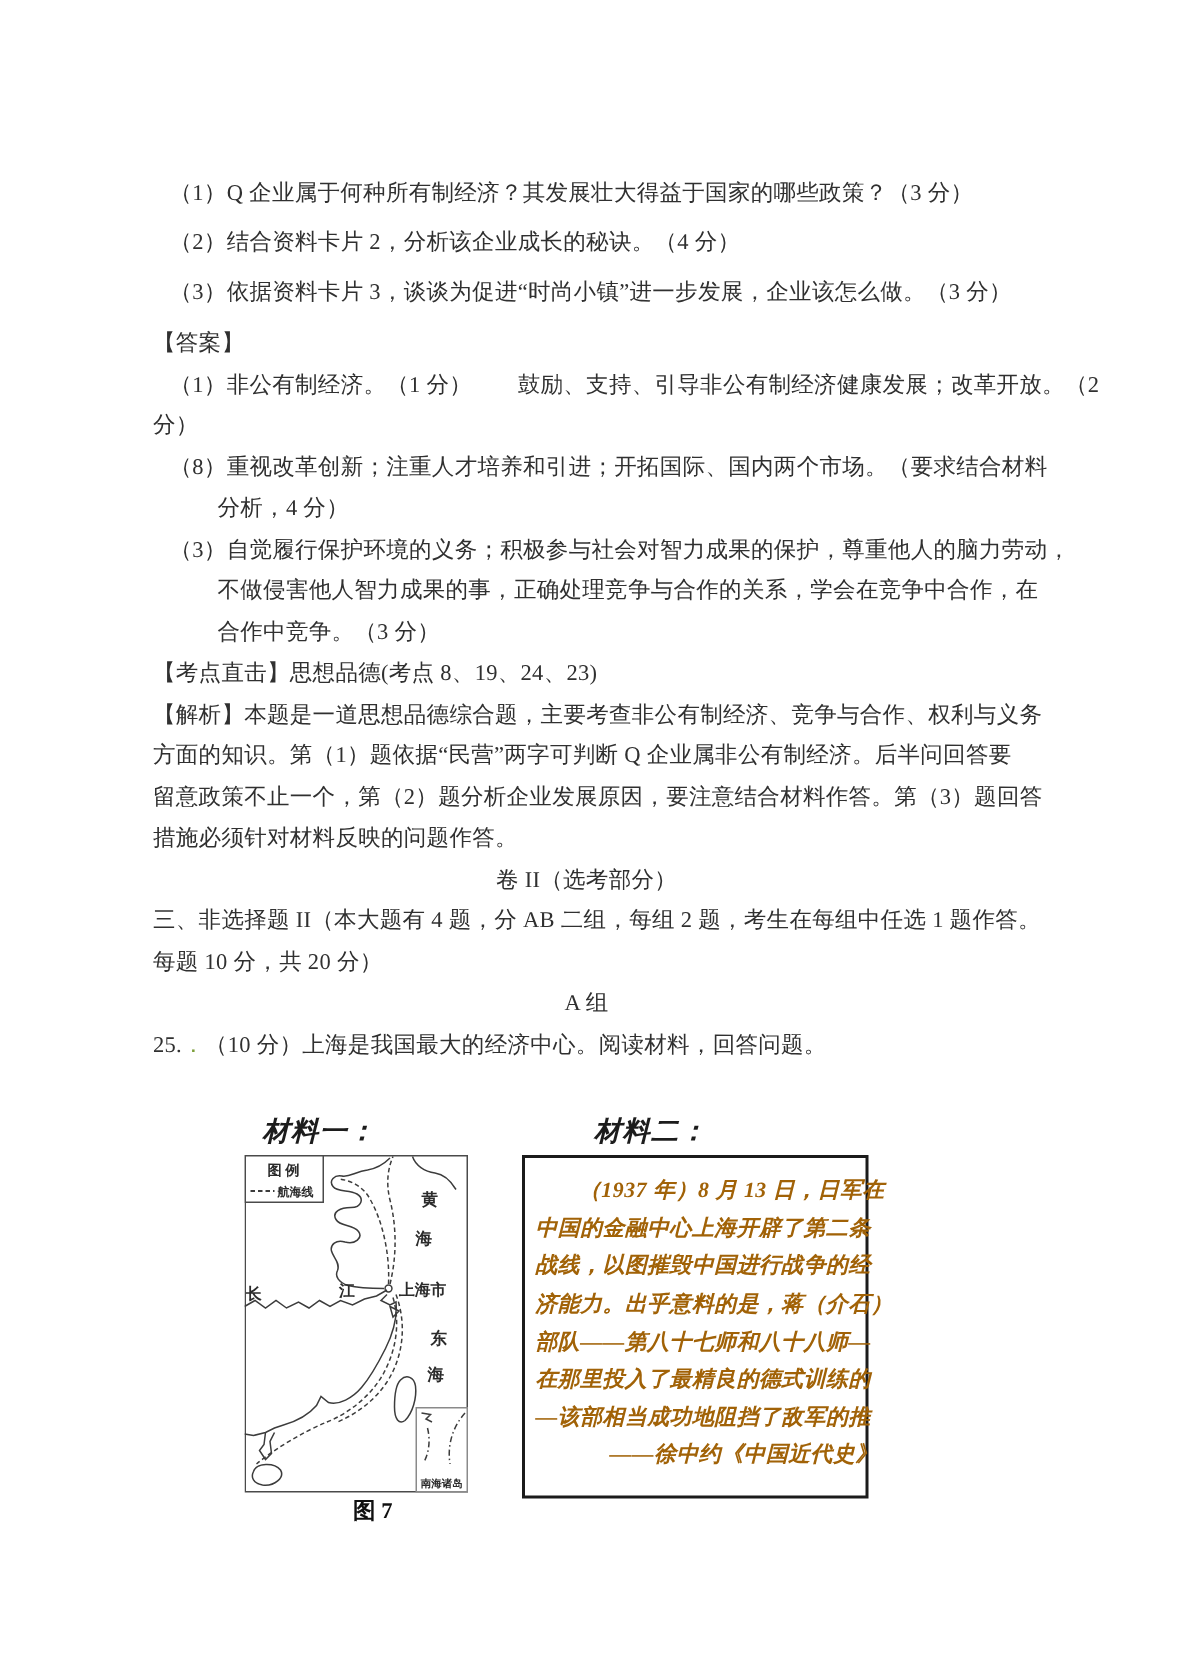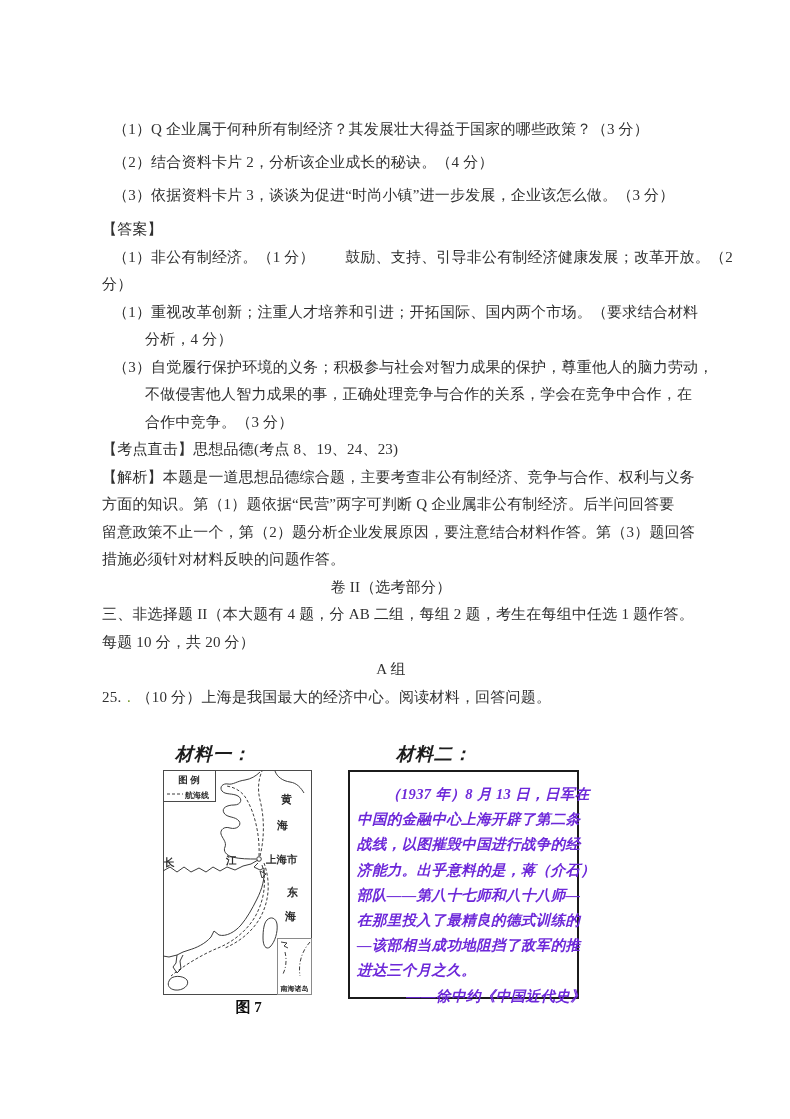--- a/index.html
+++ b/index.html
@@ -17,41 +17,41 @@
   .center{text-align:center;width:578px;}
   .green-dot{color:#7d9f3a;}
   .m-label{position:absolute;font-style:italic;font-weight:bold;font-size:18px;color:#1c1c1c;letter-spacing:1px;}
   .lbl1{left:175px;top:742px;}
   .lbl2{left:356px;top:742px;margin-left:40px;}
   .map-wrap{position:absolute;left:163px;top:770px;width:149px;height:226px;}
   .fig-caption{position:absolute;left:174px;top:998px;width:149px;text-align:center;font-weight:bold;font-size:15px;color:#101010;}
   .m2-box{
     position:absolute;left:348px;top:770px;width:231px;height:229px;
     border:2px solid #1b1b1b;box-sizing:border-box;padding:10px 7px 0 7px;
-    font-weight:bold;font-size:14.5px;color:#6d28d9;font-style:italic;
+    font-weight:bold;font-size:14.5px;color:#a16207;font-style:italic;
   }
   .m2-line{line-height:25.2px;white-space:nowrap;letter-spacing:.4px;}
   .m2-first{text-indent:2em;}
   .m2-last{padding-left:3.4em;}
   svg text{font-family:"Liberation Serif","DejaVu Serif",serif;fill:#2b2b2b;}
 </style>
 </head>
 <body>
 
 <div class="page">
 
   <div class="flow">
     <div class="qln">（1）Q 企业属于何种所有制经济？其发展壮大得益于国家的哪些政策？（3 分）</div>
     <div class="qln">（2）结合资料卡片 2，分析该企业成长的秘诀。（4 分）</div>
     <div class="qln qblock">（3）依据资料卡片 3，谈谈为促进“时尚小镇”进一步发展，企业该怎么做。（3 分）</div>
 
     <div class="ln">【答案】</div>
     <div class="ln ind1">（1）非公有制经济。（1 分）　　鼓励、支持、引导非公有制经济健康发展；改革开放。（2</div>
     <div class="ln">分）</div>
-    <div class="ln ind1">（1）重视改革创新；注重人才培养和引进；开拓国际、国内两个市场。（要求结合材料</div>
+    <div class="ln ind1">（8）重视改革创新；注重人才培养和引进；开拓国际、国内两个市场。（要求结合材料</div>
     <div class="ln ind2">分析，4 分）</div>
     <div class="ln ind1">（3）自觉履行保护环境的义务；积极参与社会对智力成果的保护，尊重他人的脑力劳动，</div>
     <div class="ln ind2">不做侵害他人智力成果的事，正确处理竞争与合作的关系，学会在竞争中合作，在</div>
     <div class="ln ind2">合作中竞争。（3 分）</div>
 
     <div class="ln">【考点直击】思想品德(考点 8、19、24、23)</div>
 
     <div class="ln">【解析】本题是一道思想品德综合题，主要考查非公有制经济、竞争与合作、权利与义务</div>
     <div class="ln">方面的知识。第（1）题依据“民营”两字可判断 Q 企业属非公有制经济。后半问回答要</div>
     <div class="ln">留意政策不止一个，第（2）题分析企业发展原因，要注意结合材料作答。第（3）题回答</div>
@@ -125,17 +125,16 @@
   <div class="fig-caption">图 7</div>
 
   <div class="m2-box">
     <div class="m2-line m2-first">（1937 年）8 月 13 日，日军在</div>
     <div class="m2-line">中国的金融中心上海开辟了第二条</div>
     <div class="m2-line">战线，以图摧毁中国进行战争的经</div>
     <div class="m2-line">济能力。出乎意料的是，蒋（介石）</div>
     <div class="m2-line">部队——第八十七师和八十八师—</div>
     <div class="m2-line">在那里投入了最精良的德式训练的</div>
     <div class="m2-line">—该部相当成功地阻挡了敌军的推</div>
-    <div class="m2-line">进达三个月之久。</div>
     <div class="m2-line m2-last">——徐中约《中国近代史》</div>
   </div>
 
 </div>
 
 </body></html>

